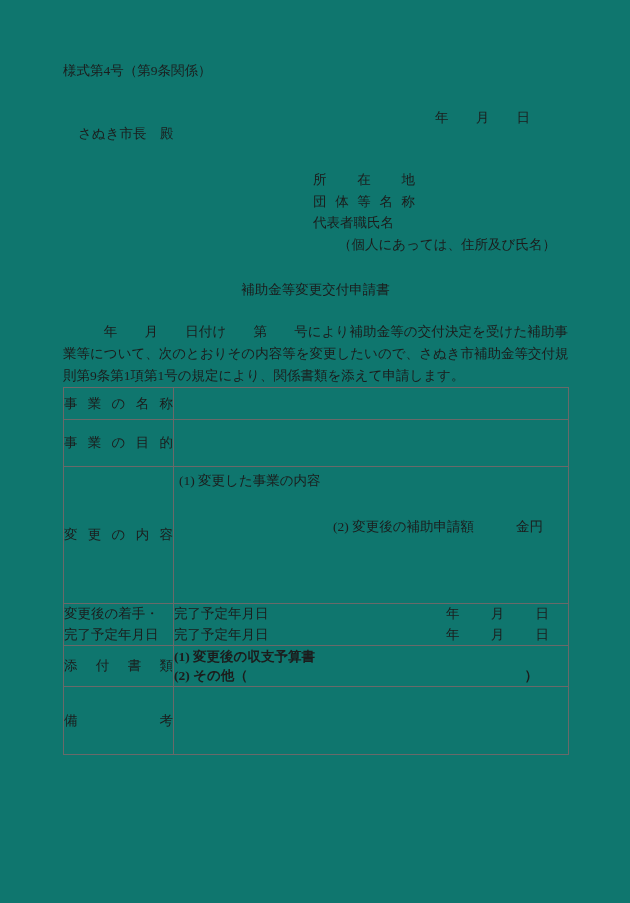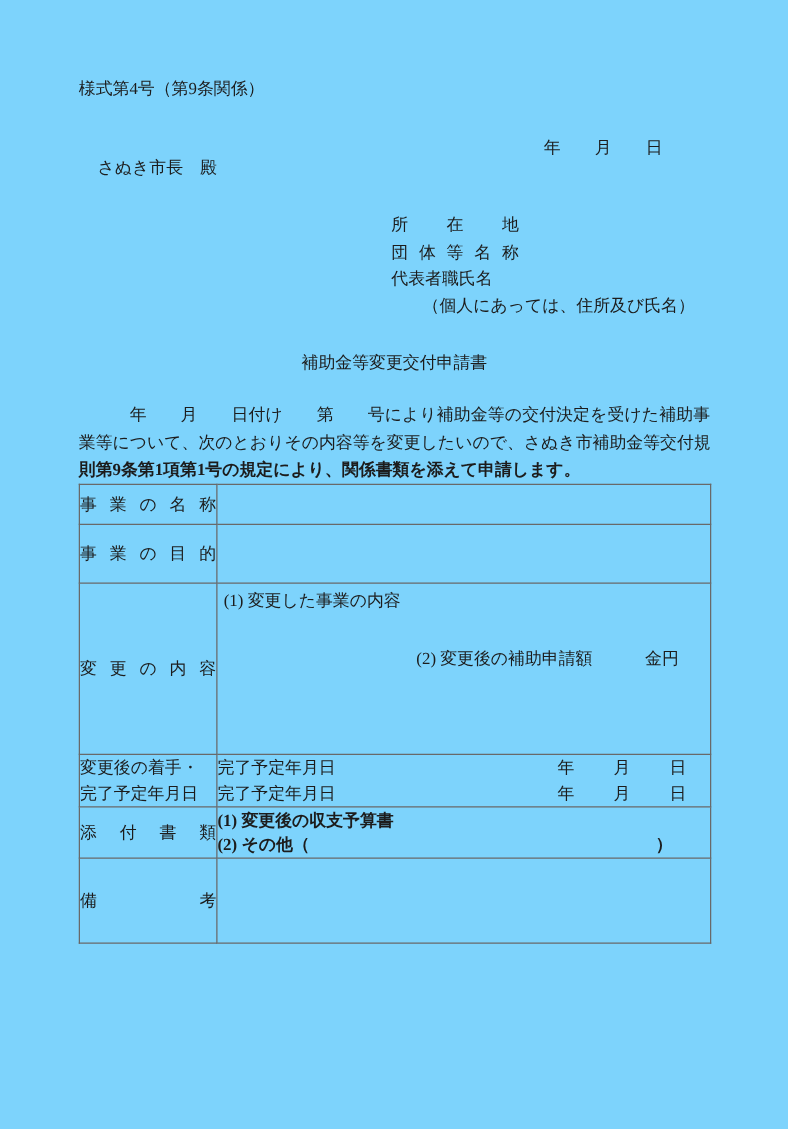--- a/index.html
+++ b/index.html
@@ -1,35 +1,35 @@
 <!DOCTYPE html>
 <html><head>
 <meta charset="utf-8">
 <style>
   html,body { margin:0; padding:0; background:#ffffff; }
   .page {
-    width:630px; height:903px; background:#7dd3fc; position:relative;
+    width:630px; height:903px; background:#0f766e; position:relative;
     box-sizing:border-box; padding:64px 62px 0 63px;
     font-family:"Liberation Serif","DejaVu Serif",serif;
     font-size:13.5px; color:#1c1c1c;
   }
   .line { line-height:14px; height:14px; white-space:nowrap; }
   .form-number { }
   .date-row { display:flex; margin-top:31px; }
   .date-group { margin-left:auto; width:95px; margin-right:38px; display:flex; justify-content:space-between; }
   .addressee { padding-left:15px; }
   .address-block { margin-top:28px; margin-left:250px; }
   .addr-line { line-height:21.5px; height:21.5px; white-space:nowrap; }
   .spread { display:flex; justify-content:space-between; }
   .addr-spread { width:102px; }
   .individual-note { padding-left:25px; }
   .doc-title { margin-top:28px; text-align:center; line-height:14px; height:14px; }
   .body-par { margin-top:24px; }
   .par-line { line-height:22px; height:22px; text-align:justify; text-align-last:justify; white-space:nowrap; }
-  .par-line.last { text-align:center; text-align-last:left;font-weight:bold; }
+  .par-line.last { text-align:center; text-align-last:left; }
 
   table.app-table { border-collapse:collapse; table-layout:fixed; width:505px; margin-top:0; }
   table.app-table td { border:1px solid #696969; padding:0; vertical-align:middle; overflow:hidden; }
   td.lbl { padding:0 5px; }
   td.lbl-two { padding:0 5px; line-height:20.5px; }
   .change-box { height:135px; box-sizing:border-box; display:flex; flex-direction:row;
                 justify-content:space-between; padding:5px 8px 20px 5px; }
   .amount-line { display:flex; align-items:center; }
   .amount-kin { margin-left:42px; }
   .amount-yen { margin-left:auto; margin-right:17px; }

